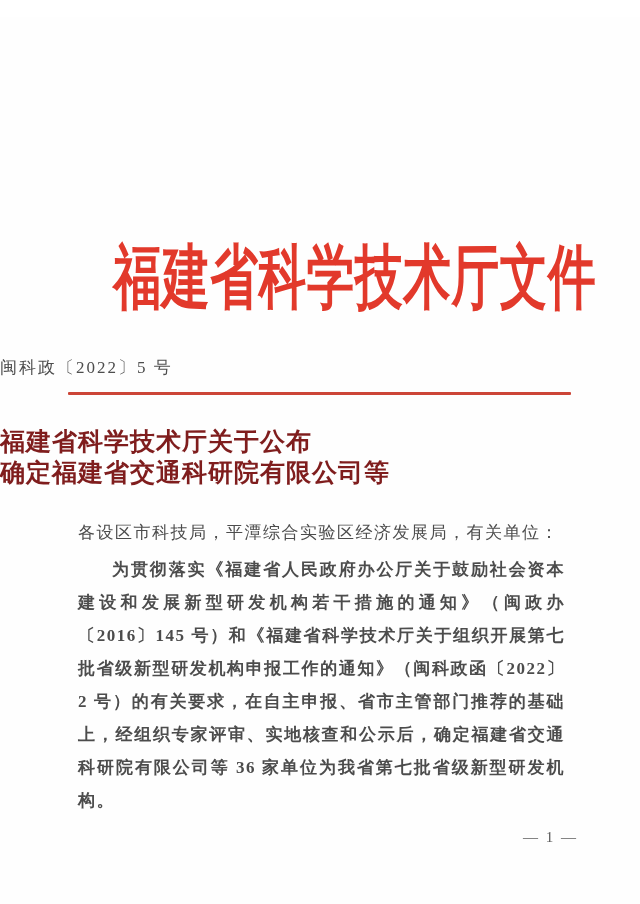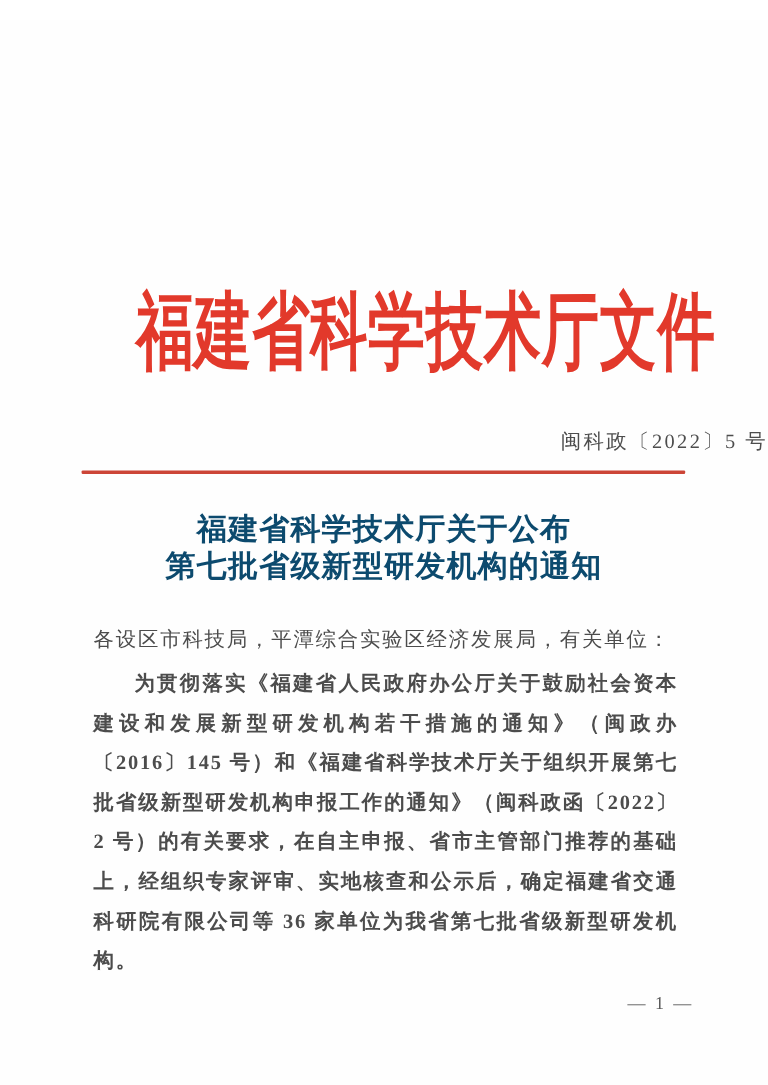--- a/index.html
+++ b/index.html
@@ -29,42 +29,41 @@
     color: #e2392b;
     transform: scaleX(0.68);
     transform-origin: center;
     letter-spacing: 1px;
   }
   .doc-number {
     position: absolute;
     top: 339px;
     left: 0;
     width: 640px;
-    text-align: right;
+    text-align: left;
     font-size: 17px;
     color: #4d4d4d;
     letter-spacing: 2px;
   }
   .red-divider {
     position: absolute;
     top: 375px;
     left: 68px;
     width: 503px;
     height: 3px;
     background: #cc4537;
     border-radius: 1px;
   }
   .doc-title {
     position: absolute;
     top: 409px;
     left: 0;
     width: 640px;
-    text-align: center;
     font-weight: bold;
-    color: #0c4a6e;
+    color: #7f1d1d;
     font-size: 25px;
     line-height: 31px;
     letter-spacing: 1px;
   }
   .body-text {
     position: absolute;
     top: 499px;
     left: 78px;
     width: 487px;
     font-size: 17px;
@@ -97,21 +96,21 @@
   <div class="agency-title">
     <span class="stretch">福建省科学技术厅文件</span>
   </div>
 
   <div class="doc-number">闽科政〔2022〕5 号</div>
 
   <div class="red-divider"></div>
 
   <div class="doc-title">
     <div>福建省科学技术厅关于公布</div>
-    <div>第七批省级新型研发机构的通知</div>
+    <div>确定福建省交通科研院有限公司等</div>
   </div>
 
   <div class="body-text">
     <p class="salutation">各设区市科技局，平潭综合实验区经济发展局，有关单位：</p>
     <p class="para">为贯彻落实《福建省人民政府办公厅关于鼓励社会资本建设和发展新型研发机构若干措施的通知》（闽政办〔2016〕145 号）和《福建省科学技术厅关于组织开展第七批省级新型研发机构申报工作的通知》（闽科政函〔2022〕2 号）的有关要求，在自主申报、省市主管部门推荐的基础上，经组织专家评审、实地核查和公示后，确定福建省交通科研院有限公司等 36 家单位为我省第七批省级新型研发机构。</p>
   </div>
 
   <div class="page-number">— 1 —</div>
 
 </div>

